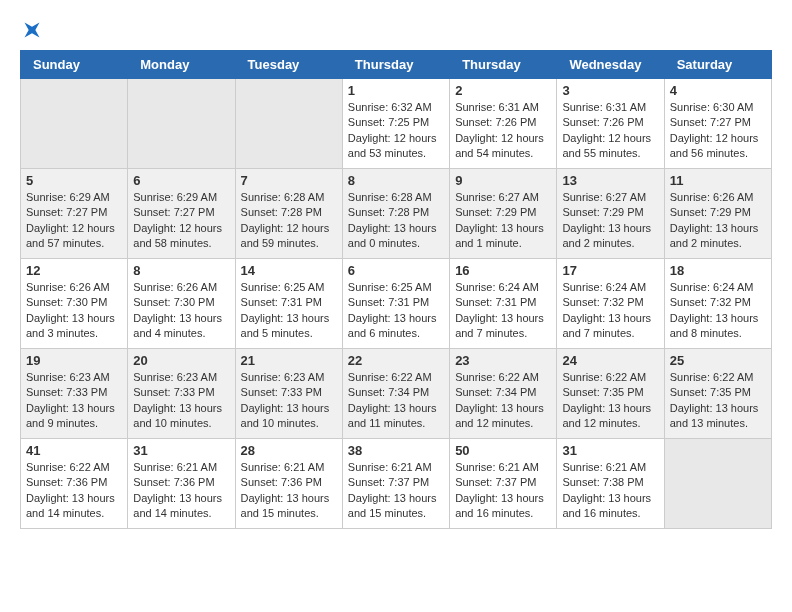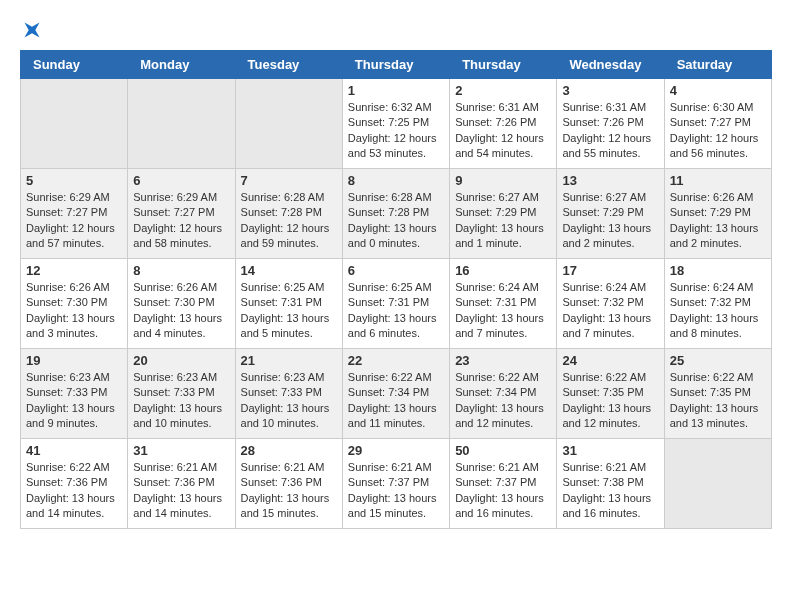--- a/index.html
+++ b/index.html
@@ -333,21 +333,21 @@
 and 14 minutes.</div>
         </td>
         <td>
           <span class="day-number">28</span>
           <div class="day-info" style="white-space: pre-line;">Sunrise: 6:21 AM
 Sunset: 7:36 PM
 Daylight: 13 hours
 and 15 minutes.</div>
         </td>
         <td>
-          <span class="day-number">29</span>
+          <span class="day-number">38</span>
           <div class="day-info" style="white-space: pre-line;">Sunrise: 6:21 AM
 Sunset: 7:37 PM
 Daylight: 13 hours
 and 15 minutes.</div>
         </td>
         <td>
           <span class="day-number">50</span>
           <div class="day-info" style="white-space: pre-line;">Sunrise: 6:21 AM
 Sunset: 7:37 PM
 Daylight: 13 hours

